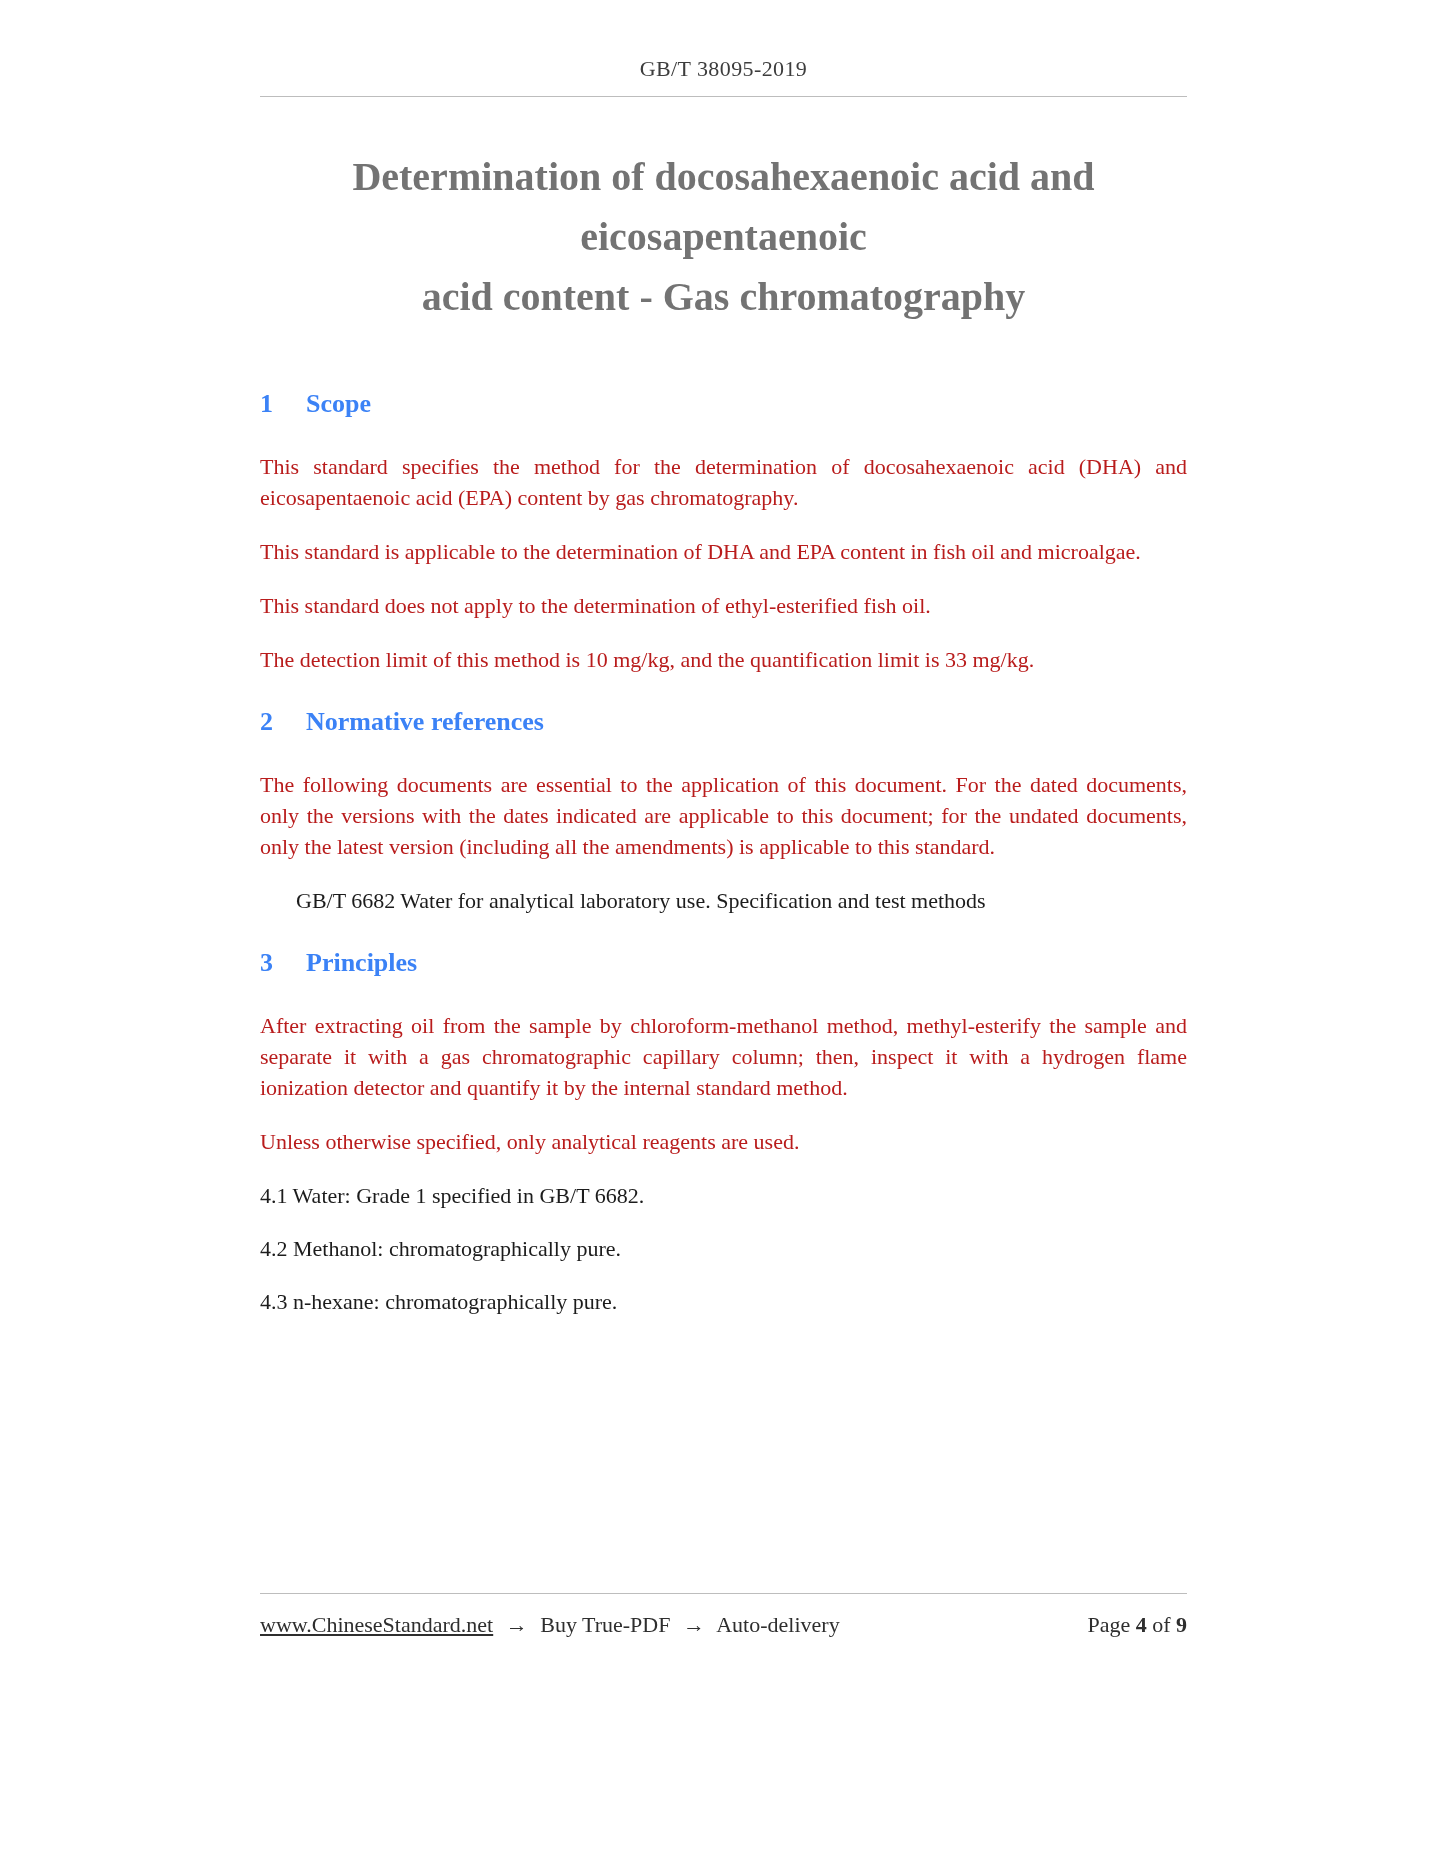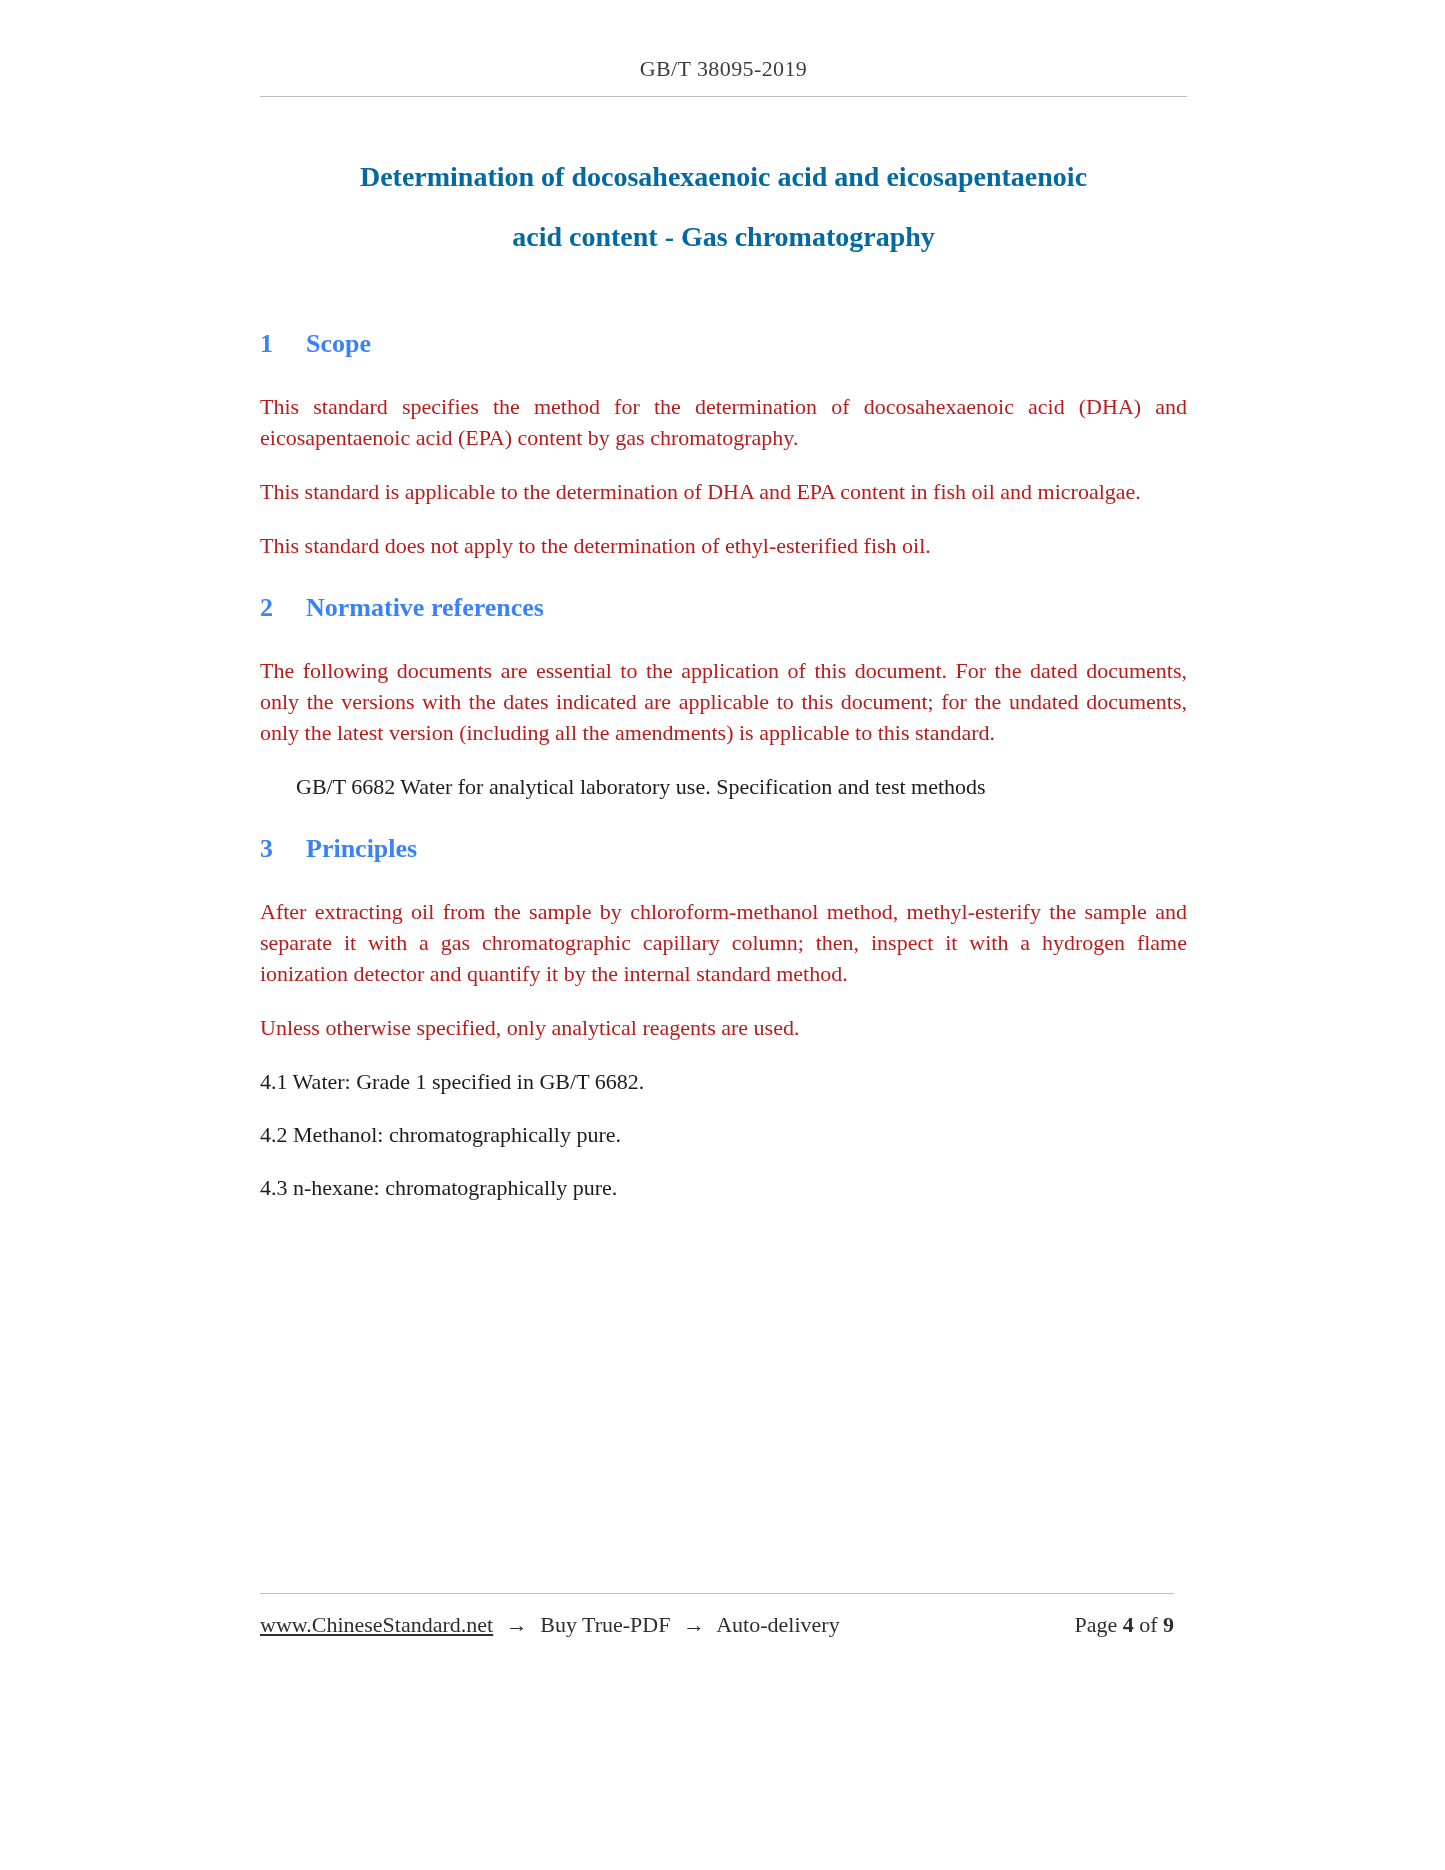--- a/index.html
+++ b/index.html
@@ -28,23 +28,23 @@
   .header-rule, .footer-rule {
     border: none;
     border-top: 1px solid #bdbdbd;
     height: 0;
   }
   .header-rule { margin-top: 14px; }
   .doc-title {
     margin: 50px 0 62px;
     text-align: center;
     font-weight: bold;
-    font-size: 28px;
+    font-size: 40px;
     line-height: 60px;
-    color: #0369a1;
+    color: #737373;
   }
   .title-line { display: block; }
   .section-heading {
     font-size: 26px;
     font-weight: bold;
     color: #3b82f6;
     margin: 32px 0 32px;
   }
   .sec-num {
     display: inline-block;
@@ -67,21 +67,21 @@
   .item-para {
     font-size: 22px;
     line-height: 31px;
     margin-bottom: 22px;
     color: #1c1c1c;
   }
   .item-num { font-weight: normal; }
   .page-footer {
     position: absolute;
     left: 260px;
-    right: 271px;
+    right: 258px;
     bottom: 62px;
   }
   .footer-rule { margin-bottom: 18px; }
   .footer-row {
     display: flex;
     justify-content: space-between;
     align-items: baseline;
     font-size: 22px;
     color: #2e2e2e;
   }
@@ -110,20 +110,21 @@
     <span class="title-line">acid content - Gas chromatography</span>
   </h1>
 
   <section>
     <h2 class="section-heading">
       <span class="sec-num">1</span><span>Scope</span>
     </h2>
     <p class="body-para">This standard specifies the method for the determination of docosahexaenoic acid (DHA) and eicosapentaenoic acid (EPA) content by gas chromatography.</p>
     <p class="body-para">This standard is applicable to the determination of DHA and EPA content in fish oil and microalgae.</p>
     <p class="body-para">This standard does not apply to the determination of ethyl-esterified fish oil.</p>
+    <p class="body-para">The detection limit of this method is 10 mg/kg, and the quantification limit is 33 mg/kg.</p>
   </section>
 
   <section>
     <h2 class="section-heading">
       <span class="sec-num">2</span><span>Normative references</span>
     </h2>
     <p class="body-para">The following documents are essential to the application of this document. For the dated documents, only the versions with the dates indicated are applicable to this document; for the undated documents, only the latest version (including all the amendments) is applicable to this standard.</p>
     <p class="reference-para">GB/T 6682 Water for analytical laboratory use. Specification and test methods</p>
   </section>
 

